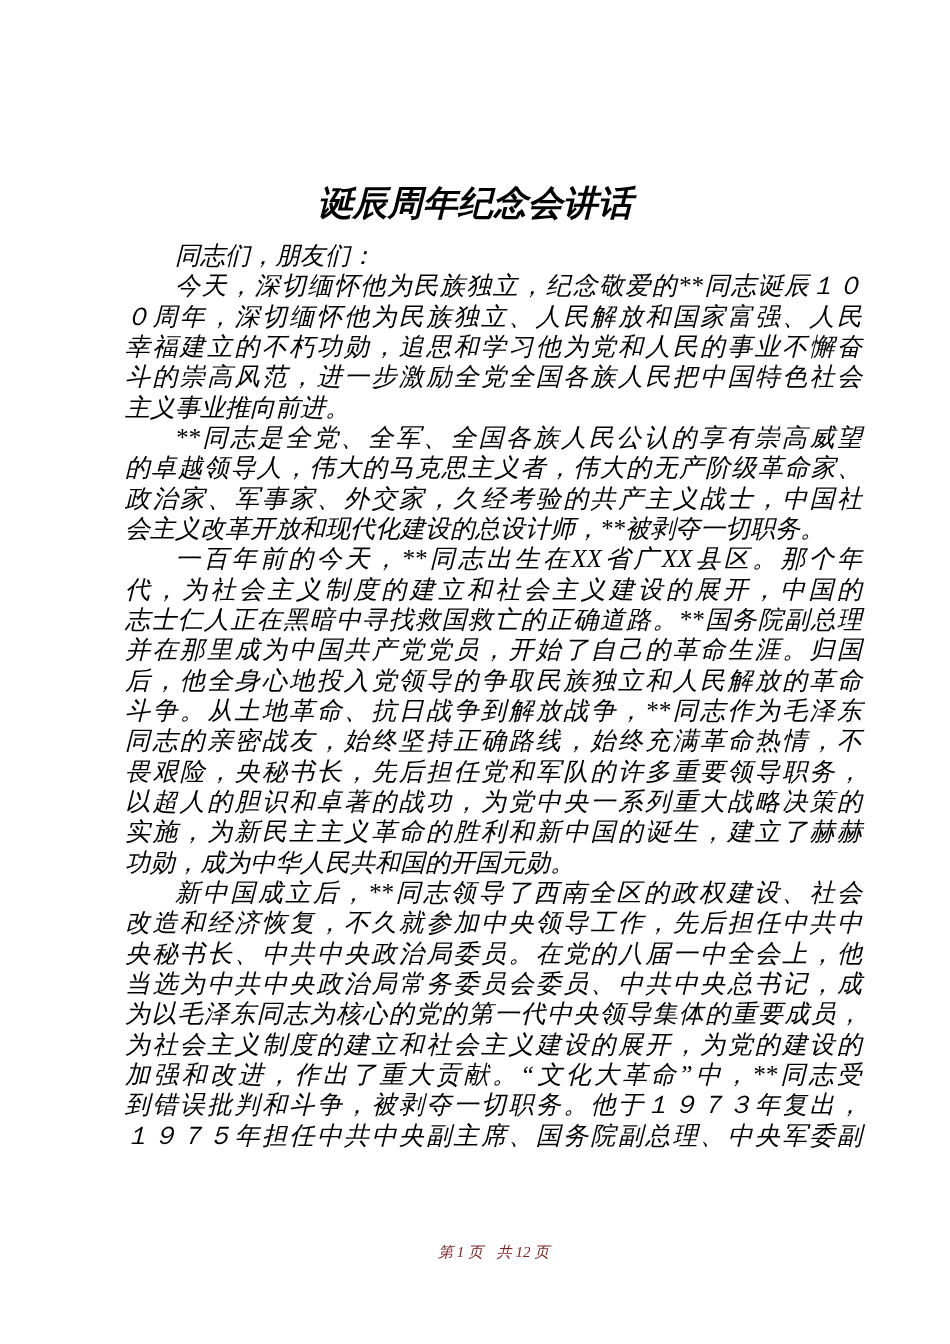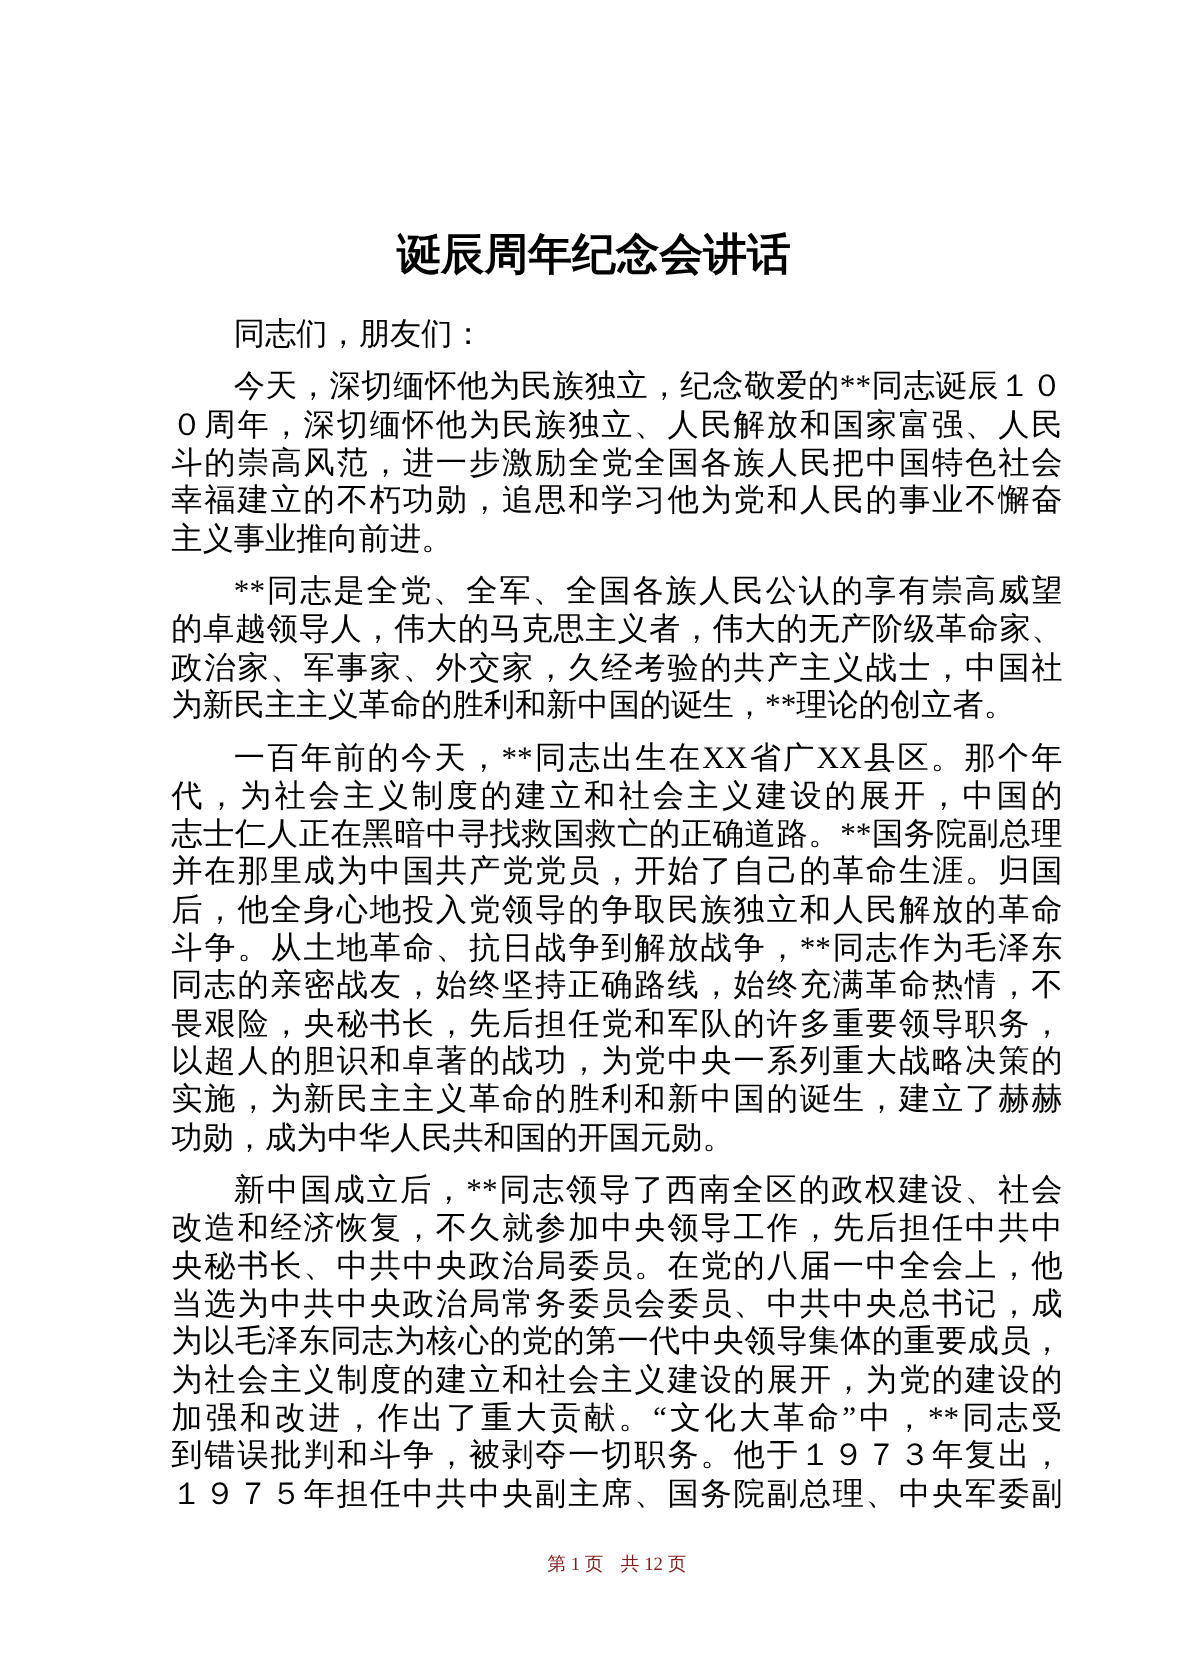--- a/index.html
+++ b/index.html
@@ -8,20 +8,21 @@
     background: #ffffff;
   }
   .page {
     position: relative;
     width: 950px;
     height: 1344px;
     background: #ffffff;
     color: #000000;
     font-family: "Liberation Serif", serif;
     overflow: hidden;
+    font-style: italic;
   }
   .title {
     position: absolute;
     top: 184px;
     left: 0;
     width: 950px;
     margin: 0;
     text-align: center;
     font-size: 35px;
     font-weight: 700;
@@ -29,21 +30,21 @@
   }
   .doc-body {
     position: absolute;
     top: 241px;
     left: 125px;
     width: 737px;
     font-size: 25px;
     line-height: 30.33px;
   }
   .paragraph {
-    margin: 12px;
+    margin: 0;
     padding: 0;
   }
   .line {
     text-align: justify;
     text-align-last: justify;
     height: 30.33px;
     overflow: visible;
   }
   .line.first {
     text-indent: 2em;
@@ -72,29 +73,29 @@
 
   <h1 class="title">诞辰周年纪念会讲话</h1>
 
   <div class="doc-body">
       <div class="paragraph">
         <div class="line first end">同志们，朋友们：</div>
       </div>
       <div class="paragraph">
         <div class="line first">今天，深切缅怀他为民族独立，纪念敬爱的**同志诞辰１０</div>
         <div class="line">０周年，深切缅怀他为民族独立、人民解放和国家富强、人民</div>
+        <div class="line">幸福建立的不朽功勋，追思和学习他为党和人民的事业不懈奋</div>
         <div class="line">斗的崇高风范，进一步激励全党全国各族人民把中国特色社会</div>
-        <div class="line">幸福建立的不朽功勋，追思和学习他为党和人民的事业不懈奋</div>
         <div class="line end">主义事业推向前进。</div>
       </div>
       <div class="paragraph">
         <div class="line first">**同志是全党、全军、全国各族人民公认的享有崇高威望</div>
         <div class="line">的卓越领导人，伟大的马克思主义者，伟大的无产阶级革命家、</div>
         <div class="line">政治家、军事家、外交家，久经考验的共产主义战士，中国社</div>
-        <div class="line end">为新民主主义革命的胜利和新中国的诞生，**理论的创立者。</div>
+        <div class="line end">会主义改革开放和现代化建设的总设计师，**被剥夺一切职务。</div>
       </div>
       <div class="paragraph">
         <div class="line first">一百年前的今天，**同志出生在XX省广XX县区。那个年</div>
         <div class="line">代，为社会主义制度的建立和社会主义建设的展开，中国的</div>
         <div class="line">志士仁人正在黑暗中寻找救国救亡的正确道路。**国务院副总理</div>
         <div class="line">并在那里成为中国共产党党员，开始了自己的革命生涯。归国</div>
         <div class="line">后，他全身心地投入党领导的争取民族独立和人民解放的革命</div>
         <div class="line">斗争。从土地革命、抗日战争到解放战争，**同志作为毛泽东</div>
         <div class="line">同志的亲密战友，始终坚持正确路线，始终充满革命热情，不</div>
         <div class="line">畏艰险，央秘书长，先后担任党和军队的许多重要领导职务，</div>

